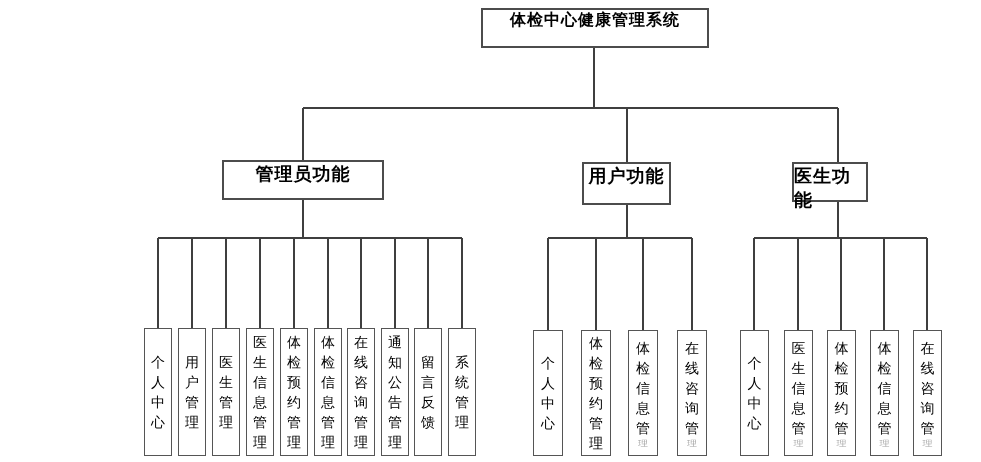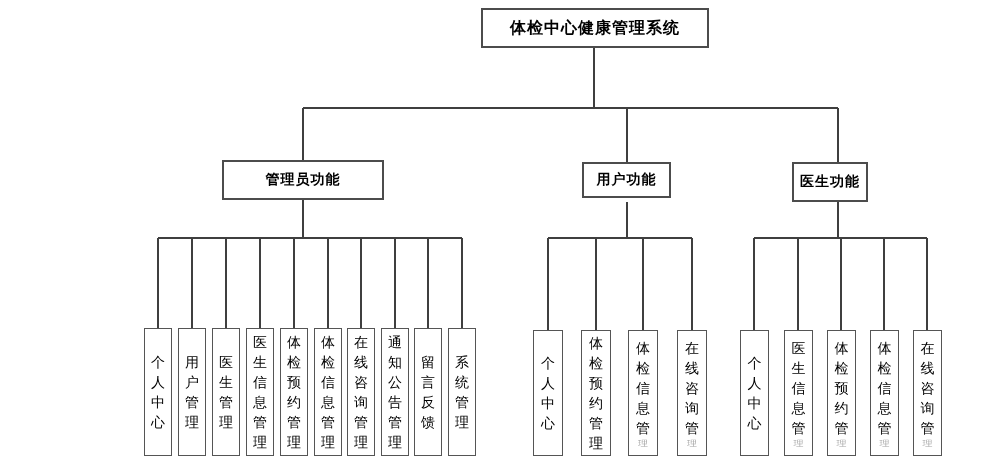--- a/index.html
+++ b/index.html
@@ -10,25 +10,25 @@
     font-family:"DejaVu Sans",sans-serif;
     color:#000;
     overflow:hidden;
   }
   .connectors{position:absolute;left:0;top:0;width:981px;height:462px;z-index:0;}
   .box{
     position:absolute;
     background:#ffffff;
     border:2px solid #4c4c4c;
     box-sizing:border-box;
-    display:flex;align-items:center;justify-content:center;
+    display:flex;justify-content:center;
     z-index:1;
   }
   .root-box{font-size:16px;font-weight:700;letter-spacing:1px;}
-  .branch-box{font-size:14px;font-weight:600;letter-spacing:1px;}
+  .branch-box{font-size:18px;font-weight:600;letter-spacing:1px;}
   .leaf{
     border-width:1.5px;border-color:#555;
     flex-direction:column;
     overflow:hidden;
     padding:2px 0;
   }
   .vchar{
     display:block;
     font-size:14px;
     line-height:20px;height:20px;
@@ -84,21 +84,21 @@
     <line x1="927" y1="238" x2="927" y2="330"></line>
   </svg>
 
   <div class="box root-box" style="left:481px;top:8px;width:228px;height:40px">
     <span>体检中心健康管理系统</span>
   </div>
 
   <div class="box branch-box" style="left:222px;top:160px;width:162px;height:40px">
     <span>管理员功能</span>
   </div>
-  <div class="box branch-box" style="left:582px;top:162px;width:89px;height:36px">
+  <div class="box branch-box" style="left:582px;top:162px;width:89px;height:43px">
     <span>用户功能</span>
   </div>
   <div class="box branch-box" style="left:792px;top:162px;width:76px;height:40px">
     <span>医生功能</span>
   </div>
 
   <div class="box leaf" style="left:144px;top:328px;width:28px;height:128px">
       <span class="vchar">个</span>
       <span class="vchar">人</span>
       <span class="vchar">中</span>

